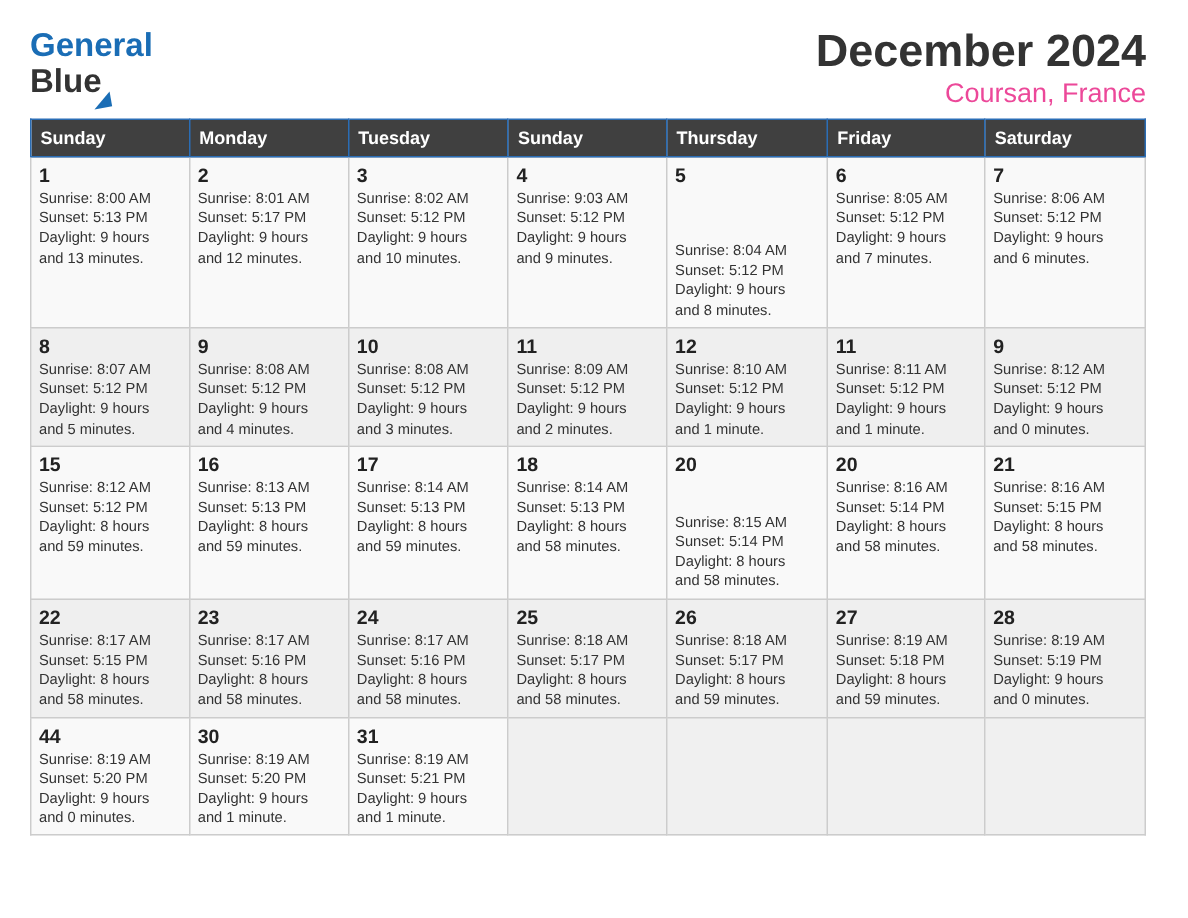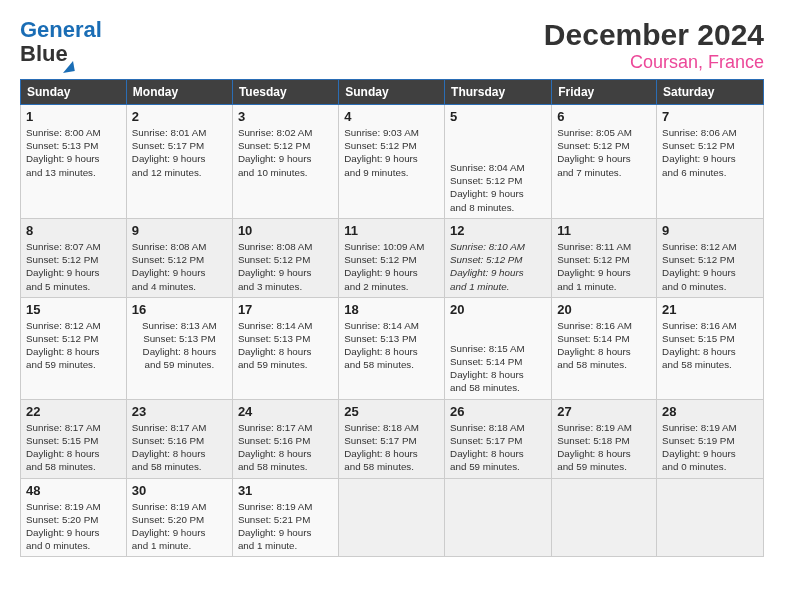--- a/index.html
+++ b/index.html
@@ -200,28 +200,28 @@
           </td>
           <td>
             <span class="day-num">10</span>
             <div class="day-info" style="white-space: pre-line;">Sunrise: 8:08 AM
 Sunset: 5:12 PM
 Daylight: 9 hours
 and 3 minutes.</div>
           </td>
           <td>
             <span class="day-num">11</span>
-            <div class="day-info" style="white-space: pre-line;">Sunrise: 10:09 AM
+            <div class="day-info" style="white-space: pre-line;">Sunrise: 8:09 AM
 Sunset: 5:12 PM
 Daylight: 9 hours
 and 2 minutes.</div>
           </td>
           <td>
             <span class="day-num">12</span>
-            <div class="day-info" style="white-space: pre-line; font-style: italic;">Sunrise: 8:10 AM
+            <div class="day-info" style="white-space: pre-line;">Sunrise: 8:10 AM
 Sunset: 5:12 PM
 Daylight: 9 hours
 and 1 minute.</div>
           </td>
           <td>
             <span class="day-num">11</span>
             <div class="day-info" style="white-space: pre-line;">Sunrise: 8:11 AM
 Sunset: 5:12 PM
 Daylight: 9 hours
 and 1 minute.</div>
@@ -237,21 +237,21 @@
         <tr>
           <td>
             <span class="day-num">15</span>
             <div class="day-info" style="white-space: pre-line;">Sunrise: 8:12 AM
 Sunset: 5:12 PM
 Daylight: 8 hours
 and 59 minutes.</div>
           </td>
           <td>
             <span class="day-num">16</span>
-            <div class="day-info" style="white-space: pre-line; text-align: center;">Sunrise: 8:13 AM
+            <div class="day-info" style="white-space: pre-line;">Sunrise: 8:13 AM
 Sunset: 5:13 PM
 Daylight: 8 hours
 and 59 minutes.</div>
           </td>
           <td>
             <span class="day-num">17</span>
             <div class="day-info" style="white-space: pre-line;">Sunrise: 8:14 AM
 Sunset: 5:13 PM
 Daylight: 8 hours
 and 59 minutes.</div>
@@ -331,21 +331,21 @@
           <td>
             <span class="day-num">28</span>
             <div class="day-info" style="white-space: pre-line;">Sunrise: 8:19 AM
 Sunset: 5:19 PM
 Daylight: 9 hours
 and 0 minutes.</div>
           </td>
         </tr>
         <tr>
           <td>
-            <span class="day-num">48</span>
+            <span class="day-num">44</span>
             <div class="day-info" style="white-space: pre-line;">Sunrise: 8:19 AM
 Sunset: 5:20 PM
 Daylight: 9 hours
 and 0 minutes.</div>
           </td>
           <td>
             <span class="day-num">30</span>
             <div class="day-info" style="white-space: pre-line;">Sunrise: 8:19 AM
 Sunset: 5:20 PM
 Daylight: 9 hours

